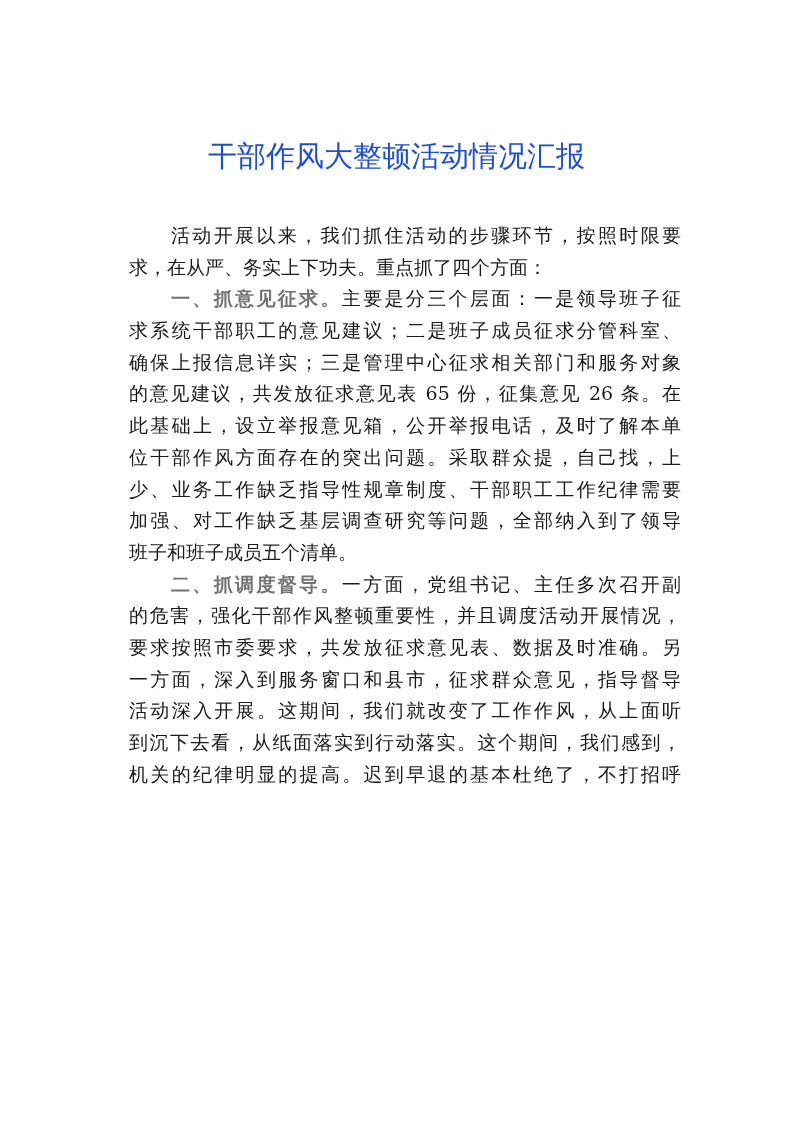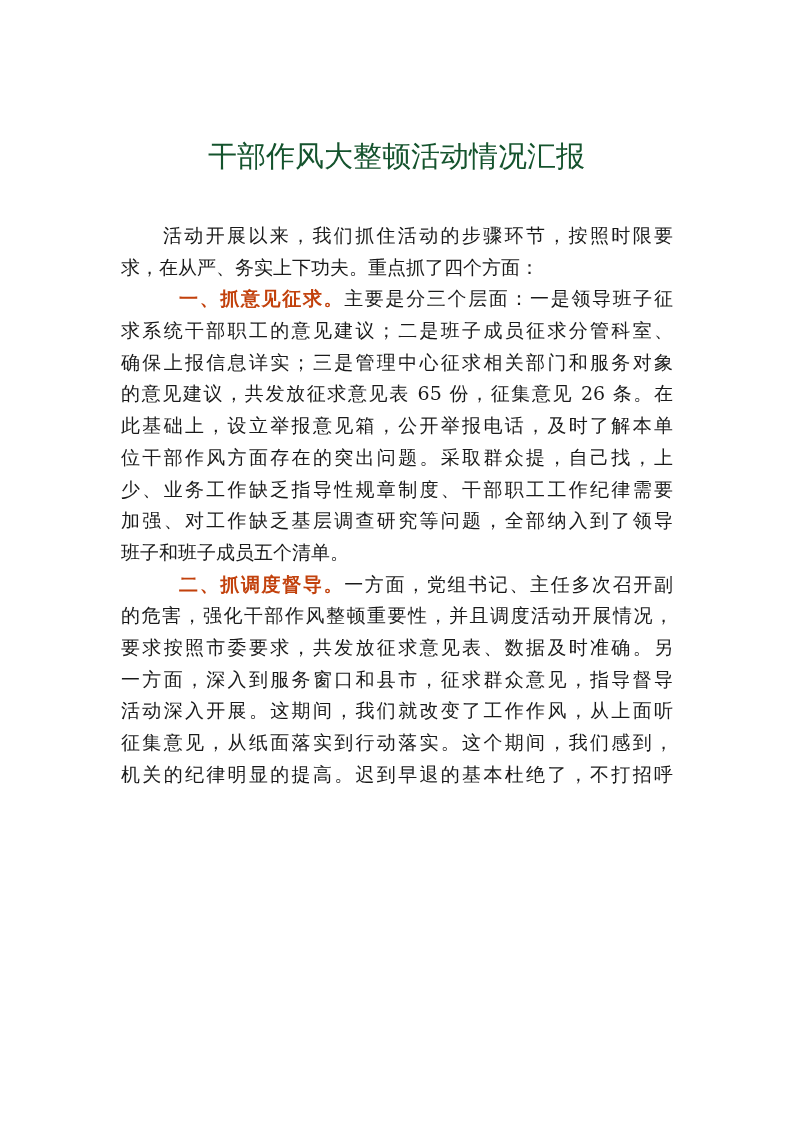--- a/index.html
+++ b/index.html
@@ -26,26 +26,26 @@
     .title {
       position: absolute;
       left: 0;
       top: 136px;
       width: 793px;
       text-align: center;
       font-size: 29px;
       line-height: 40px;
       letter-spacing: 0px;
       font-weight: normal;
-      color: #14532d;
+      color: #1d4ed8;
       margin: 0;
     }
     .body-text {
       position: absolute;
-      left: 121px;
+      left: 129px;
       top: 220px;
       width: 552px;
     }
     .line {
       display: block;
       height: 31.7px;
       line-height: 31.7px;
       font-size: 19px;
       white-space: nowrap;
       text-align: justify;
@@ -54,22 +54,21 @@
     }
     .line.last {
       text-align-last: left;
     }
     .line.indent {
       padding-left: 42px;
     }
     .bold {
       font-family: "DejaVu Sans", "Liberation Sans", sans-serif;
       font-weight: bold;
-      color: #c2410c;
-      margin-left: 16px;
+      color: #737373;
     }
   </style>
 </head>
 <body>
 
 <div class="page">
   <h1 class="title">干部作风大整顿活动情况汇报</h1>
 
   <div class="body-text">
     <div class="line indent"><span>活动开展以来，我们抓住活动的步骤环节，按照时限要</span></div>
@@ -81,16 +80,16 @@
     <div class="line"><span>此基础上，设立举报意见箱，公开举报电话，及时了解本单</span></div>
     <div class="line"><span>位干部作风方面存在的突出问题。采取群众提，自己找，上</span></div>
     <div class="line"><span>少、业务工作缺乏指导性规章制度、干部职工工作纪律需要</span></div>
     <div class="line"><span>加强、对工作缺乏基层调查研究等问题，全部纳入到了领导</span></div>
     <div class="line last"><span>班子和班子成员五个清单。</span></div>
     <div class="line indent"><span class="bold">二、抓调度督导。</span><span>一方面，党组书记、主任多次召开副</span></div>
     <div class="line"><span>的危害，强化干部作风整顿重要性，并且调度活动开展情况，</span></div>
     <div class="line"><span>要求按照市委要求，共发放征求意见表、数据及时准确。另</span></div>
     <div class="line"><span>一方面，深入到服务窗口和县市，征求群众意见，指导督导</span></div>
     <div class="line"><span>活动深入开展。这期间，我们就改变了工作作风，从上面听</span></div>
-    <div class="line"><span>征集意见，从纸面落实到行动落实。这个期间，我们感到，</span></div>
+    <div class="line"><span>到沉下去看，从纸面落实到行动落实。这个期间，我们感到，</span></div>
     <div class="line"><span>机关的纪律明显的提高。迟到早退的基本杜绝了，不打招呼</span></div>
   </div>
 </div>
 
 </body></html>

